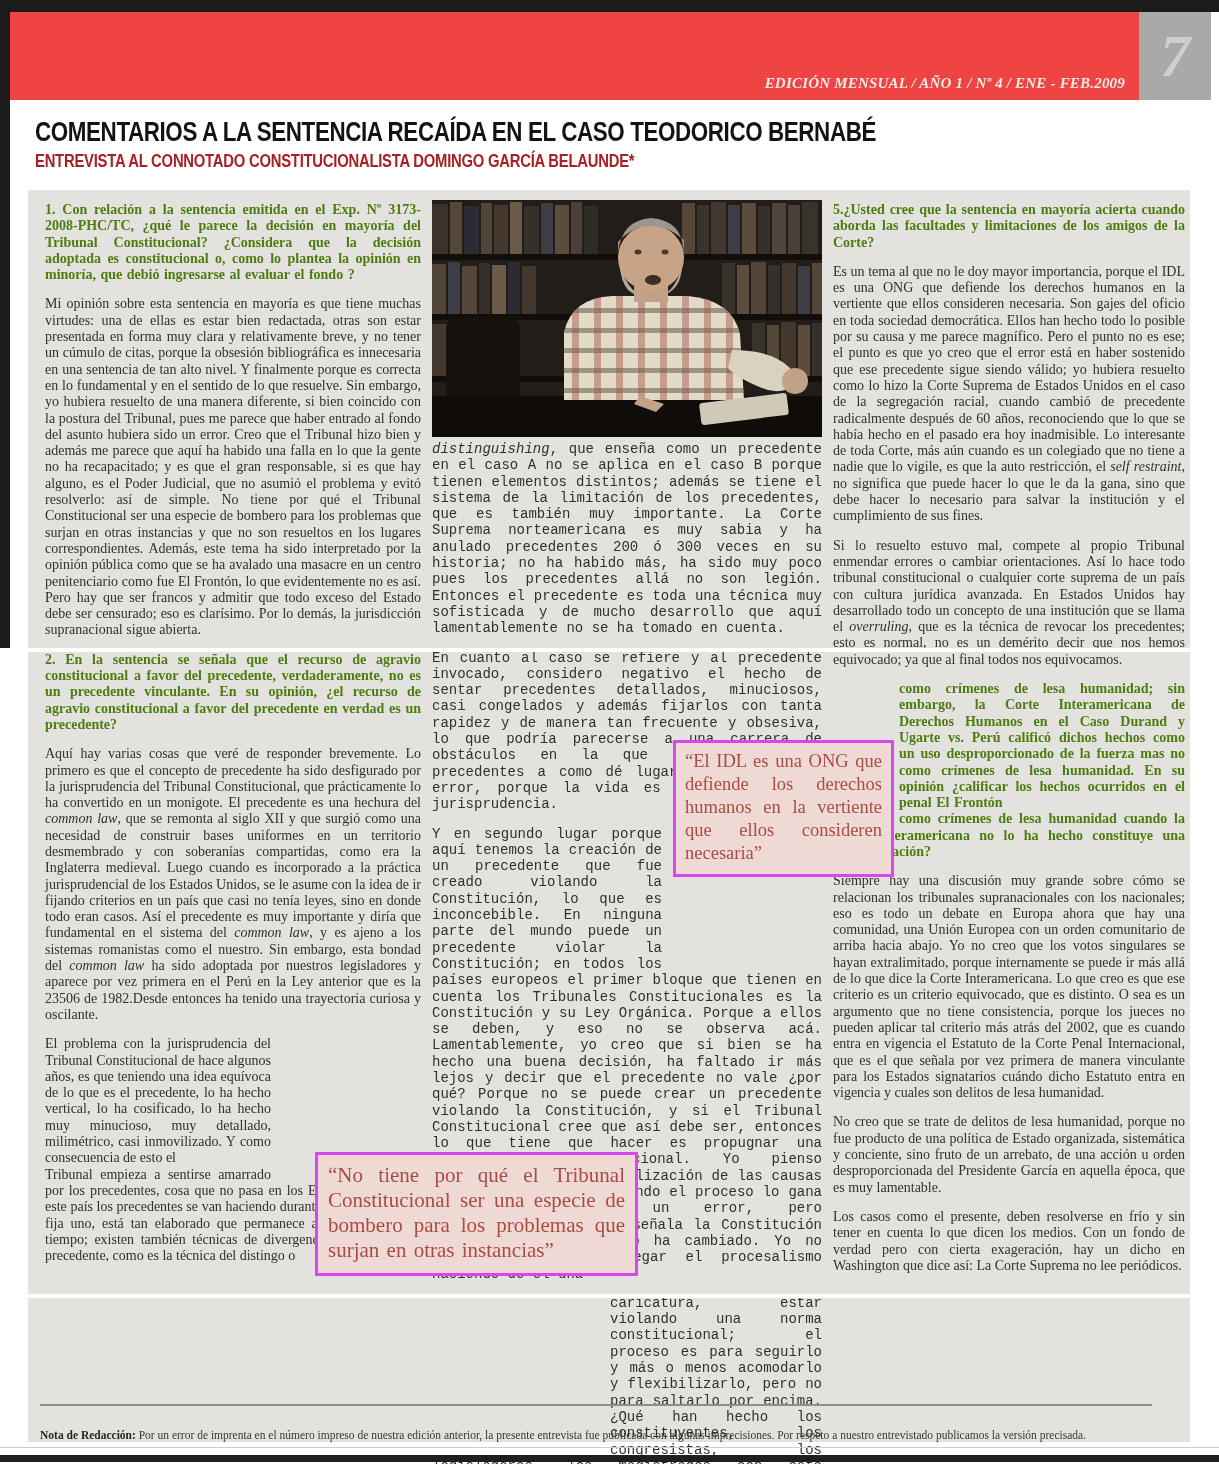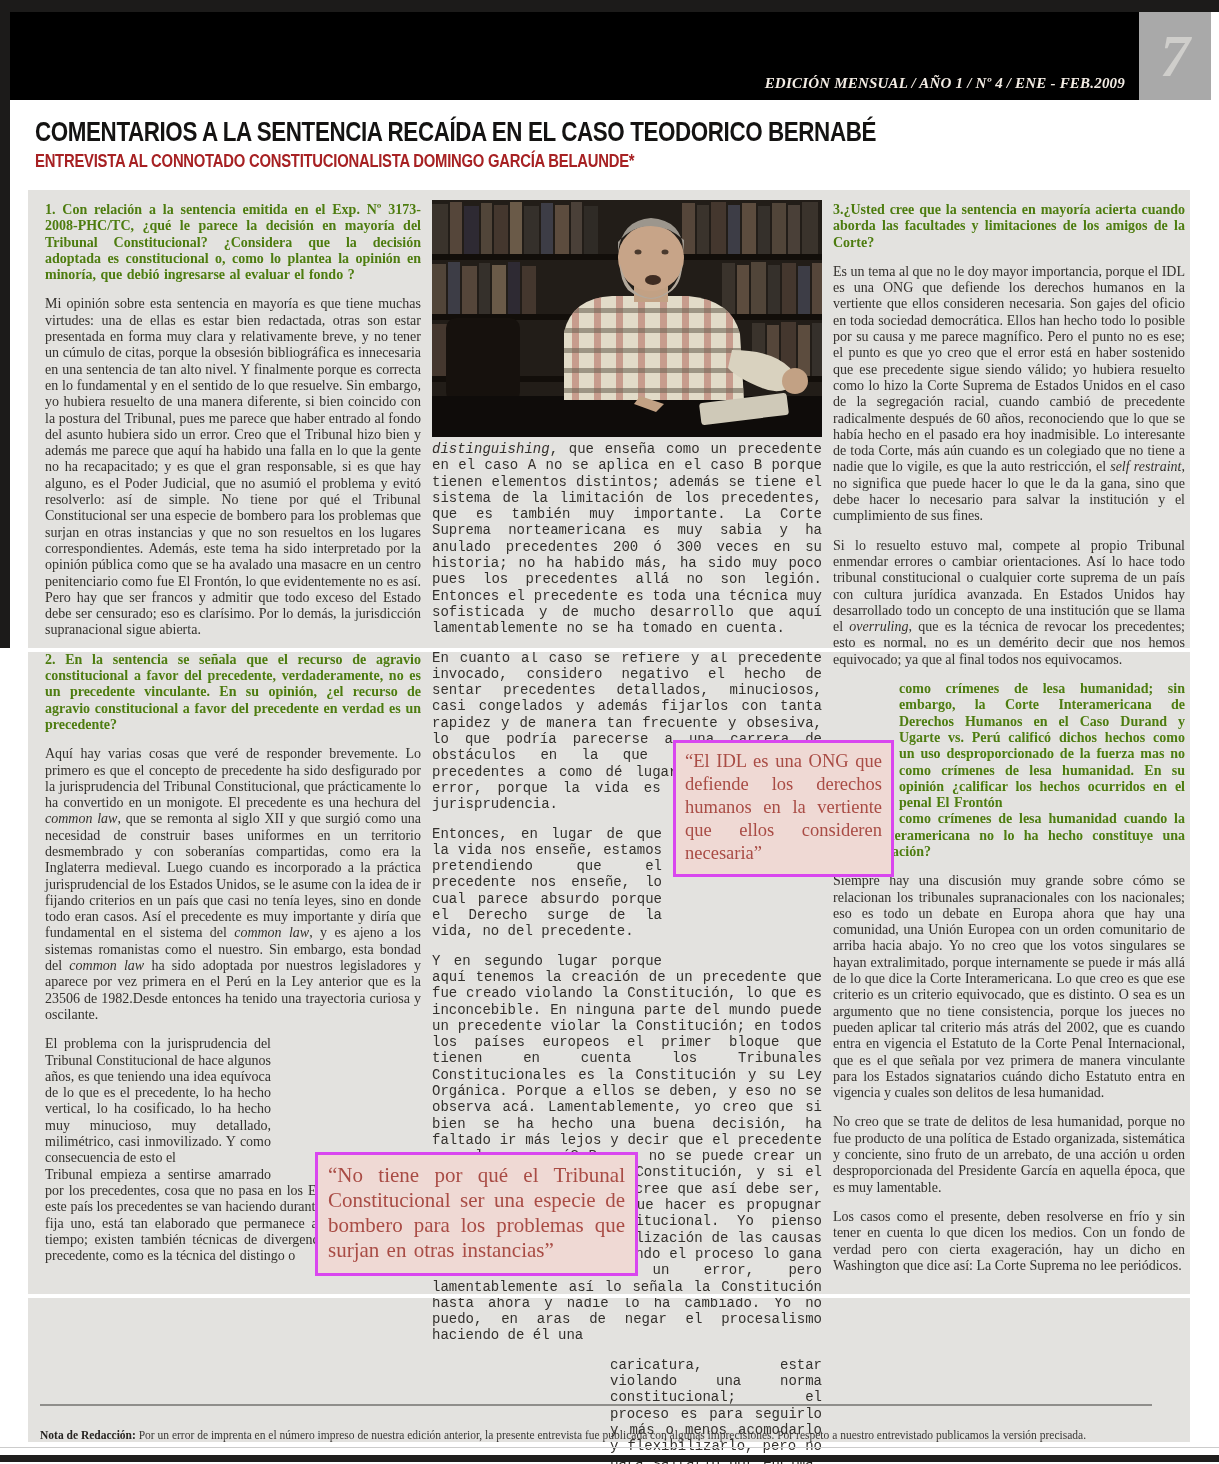--- a/index.html
+++ b/index.html
@@ -3,21 +3,21 @@
 <meta charset="utf-8">
 <style>
   html,body{margin:0;padding:0;}
   body{
     width:1219px;height:1464px;position:relative;background:#ffffff;
     font-family:"Liberation Serif", serif;color:#33302c;overflow:hidden;
   }
   
   .top-strip{position:absolute;left:0;top:0;width:1219px;height:12px;background:#1c1b1a;}
   .left-strip{position:absolute;left:0;top:12px;width:10px;height:638px;background:#1c1b1a;}
-  .red-band{position:absolute;left:10px;top:12px;width:1129px;height:88px;background:#000000;}
+  .red-band{position:absolute;left:10px;top:12px;width:1129px;height:88px;background:#ef4444;}
   .edition-line{
     position:absolute;right:14px;bottom:8px;color:#f3ece4;
     font-style:italic;font-weight:bold;font-size:15px;letter-spacing:.2px;
   }
   .page-num-box{
     position:absolute;left:1139px;top:12px;width:72px;height:88px;background:#a9a9a9;
     display:flex;align-items:center;justify-content:center;
   }
   .page-num{font-size:60px;font-weight:bold;font-style:italic;color:#cfcecb;line-height:1;}
   
@@ -198,29 +198,28 @@
       <ellipse cx="233" cy="52" rx="3.5" ry="2.5" fill="#4a3a2e"></ellipse>
 
     <rect x="268" y="198" width="88" height="22" rx="3" fill="#cfc9b8" transform="rotate(-7 312 209)"></rect>
   </svg>
 </div>
 
 <div class="col col2" style="top:441px;font-family:Liberation Mono, monospace;">
   <p><span class="seg-i">distinguishing</span><span>, que enseña como un precedente en el caso A no se aplica en el caso B porque tienen elementos distintos; además se tiene el sistema de la limitación de los precedentes, que es también muy importante. La Corte Suprema norteamericana es muy sabia y ha anulado precedentes 200 ó 300 veces en su historia; no ha habido más, ha sido muy poco pues los precedentes allá no son legión. Entonces el precedente es toda una técnica muy sofisticada y de mucho desarrollo que aquí lamentablemente no se ha tomado en cuenta.</span></p>
   <p>En cuanto al caso se refiere y al precedente invocado, considero negativo el hecho de sentar precedentes detallados, minuciosos, casi congelados y además fijarlos con tanta rapidez y de manera tan frecuente y obsesiva, lo que podría parecerse a una carrera de obstáculos en la que hay que sentar precedentes a como dé lugar, lo cual es un error, porque la vida es más rica que la jurisprudencia.</p>
   <div class="sp-r sp-box2-col2"></div>
-  <p>Entonces, en lugar de que la vida nos enseñe, estamos pretendiendo que el precedente nos enseñe, lo cual parece absurdo porque el Derecho surge de la vida, no del precedente.</p>
   <p>Y en segundo lugar porque aquí tenemos la creación de un precedente que fue creado violando la Constitución, lo que es inconcebible. En ninguna parte del mundo puede un precedente violar la Constitución; en todos los países europeos el primer bloque que tienen en cuenta los Tribunales Constitucionales es la Constitución y su Ley Orgánica. Porque a ellos se deben, y eso no se observa acá. Lamentablemente, yo creo que si bien se ha hecho una buena decisión, ha faltado ir más lejos y decir que el precedente no vale ¿por qué? Porque no se puede crear un precedente violando la Constitución, y si el Tribunal Constitucional cree que así debe ser, entonces lo que tiene que hacer es propugnar una modificación constitucional. Yo pienso honestamente que la finalización de las causas en segunda instancia cuando el proceso lo gana el demandante es un error, pero lamentablemente así lo señala la Constitución hasta ahora y nadie lo ha cambiado. Yo no puedo, en aras de negar el procesalismo haciendo de él una</p>
   <div class="sp-l sp-box1-col2"></div>
   <p class="tight">caricatura, estar violando una norma constitucional; el proceso es para seguirlo y más o menos acomodarlo y flexibilizarlo, pero no para saltarlo por encima. ¿Qué han hecho los constituyentes, los congresistas, los legisladores, los magistrados con este problema? Esta Constitución tiene 15 años desde que fue da, y hasta ahora nadie</p>
   <p>ha dicho nada; es lo mismo que pasa con la justicia militar que sabemos que está mal diseñada, pero nadie ha hecho nada ¿Por qué no cambian ese artículo constitucional, que es el gran problema, la gran traba? Esto no se entiende….</p>
 </div>
 
 <div class="col col3">
-  <p class="q">3.¿Usted cree que la sentencia en mayoría acierta cuando aborda las facultades y limitaciones de los amigos de la Corte?</p>
+  <p class="q">5.¿Usted cree que la sentencia en mayoría acierta cuando aborda las facultades y limitaciones de los amigos de la Corte?</p>
   <p><span>Es un tema al que no le doy mayor importancia, porque el IDL es una ONG que defiende los derechos humanos en la vertiente que ellos consideren necesaria. Son gajes del oficio en toda sociedad democrática. Ellos han hecho todo lo posible por su causa y me parece magnífico. Pero el punto no es ese; el punto es que yo creo que el error está en haber sostenido que ese precedente sigue siendo válido; yo hubiera resuelto como lo hizo la Corte Suprema de Estados Unidos en el caso de la segregación racial, cuando cambió de precedente radicalmente después de 60 años, reconociendo que lo que se había hecho en el pasado era hoy inadmisible. Lo interesante de toda Corte, más aún cuando es un colegiado que no tiene a nadie que lo vigile, es que la auto restricción, el </span><span class="seg-i">self restraint</span><span>, no significa que puede hacer lo que le da la gana, sino que debe hacer lo necesario para salvar la institución y el cumplimiento de sus fines.</span></p>
   <p><span>Si lo resuelto estuvo mal, compete al propio Tribunal enmendar errores o cambiar orientaciones. Así lo hace todo tribunal constitucional o cualquier corte suprema de un país con cultura jurídica avanzada. En Estados Unidos hay desarrollado todo un concepto de una institución que se llama el </span><span class="seg-i">overruling</span><span>, que es la técnica de revocar los precedentes; esto es normal, no es un demérito decir que nos hemos equivocado; ya que al final todos nos equivocamos.</span></p>
   <div class="sp-l sp-box2-col3"></div>
   <p class="q tight">como crímenes de lesa  humanidad; sin embargo, la Corte Interamericana de Derechos Humanos en el Caso Durand y Ugarte vs. Perú calificó dichos hechos como un uso desproporcionado de la fuerza mas no como crímenes de  lesa humanidad. En su opinión ¿calificar los hechos ocurridos en el penal El Frontón</p>
   <p class="q">como crímenes de lesa humanidad cuando la Corte Interamericana no lo ha hecho constituye una extralimitación?</p>
   <p>Siempre hay una discusión muy grande sobre cómo se relacionan los tribunales supranacionales con los nacionales; eso es todo un debate en Europa ahora que hay una comunidad, una Unión Europea con un orden comunitario de arriba hacia abajo. Yo no creo que los votos singulares se hayan extralimitado, porque internamente se puede ir más allá de lo que dice la Corte Interamericana. Lo que creo es que ese criterio es un criterio equivocado, que es distinto. O sea es un argumento que no tiene consistencia, porque los jueces no pueden aplicar tal criterio más atrás del 2002, que es cuando entra en vigencia el Estatuto de la Corte Penal Internacional, que es el que señala por vez primera de manera vinculante para los Estados signatarios cuándo dicho Estatuto entra en vigencia y cuales son delitos de lesa humanidad.</p>
   <p>No creo que se trate de delitos de lesa humanidad, porque no fue producto de una política de Estado organizada, sistemática y conciente, sino fruto de un arrebato, de una acción u orden desproporcionada del Presidente García en aquella época, que es muy lamentable.</p>
   <p>Los casos como el presente, deben resolverse en frío y sin tener en cuenta lo que dicen los medios. Con un fondo de verdad pero con cierta exageración, hay un dicho en Washington que dice así: La Corte Suprema no lee periódicos.</p>
 </div>
 

